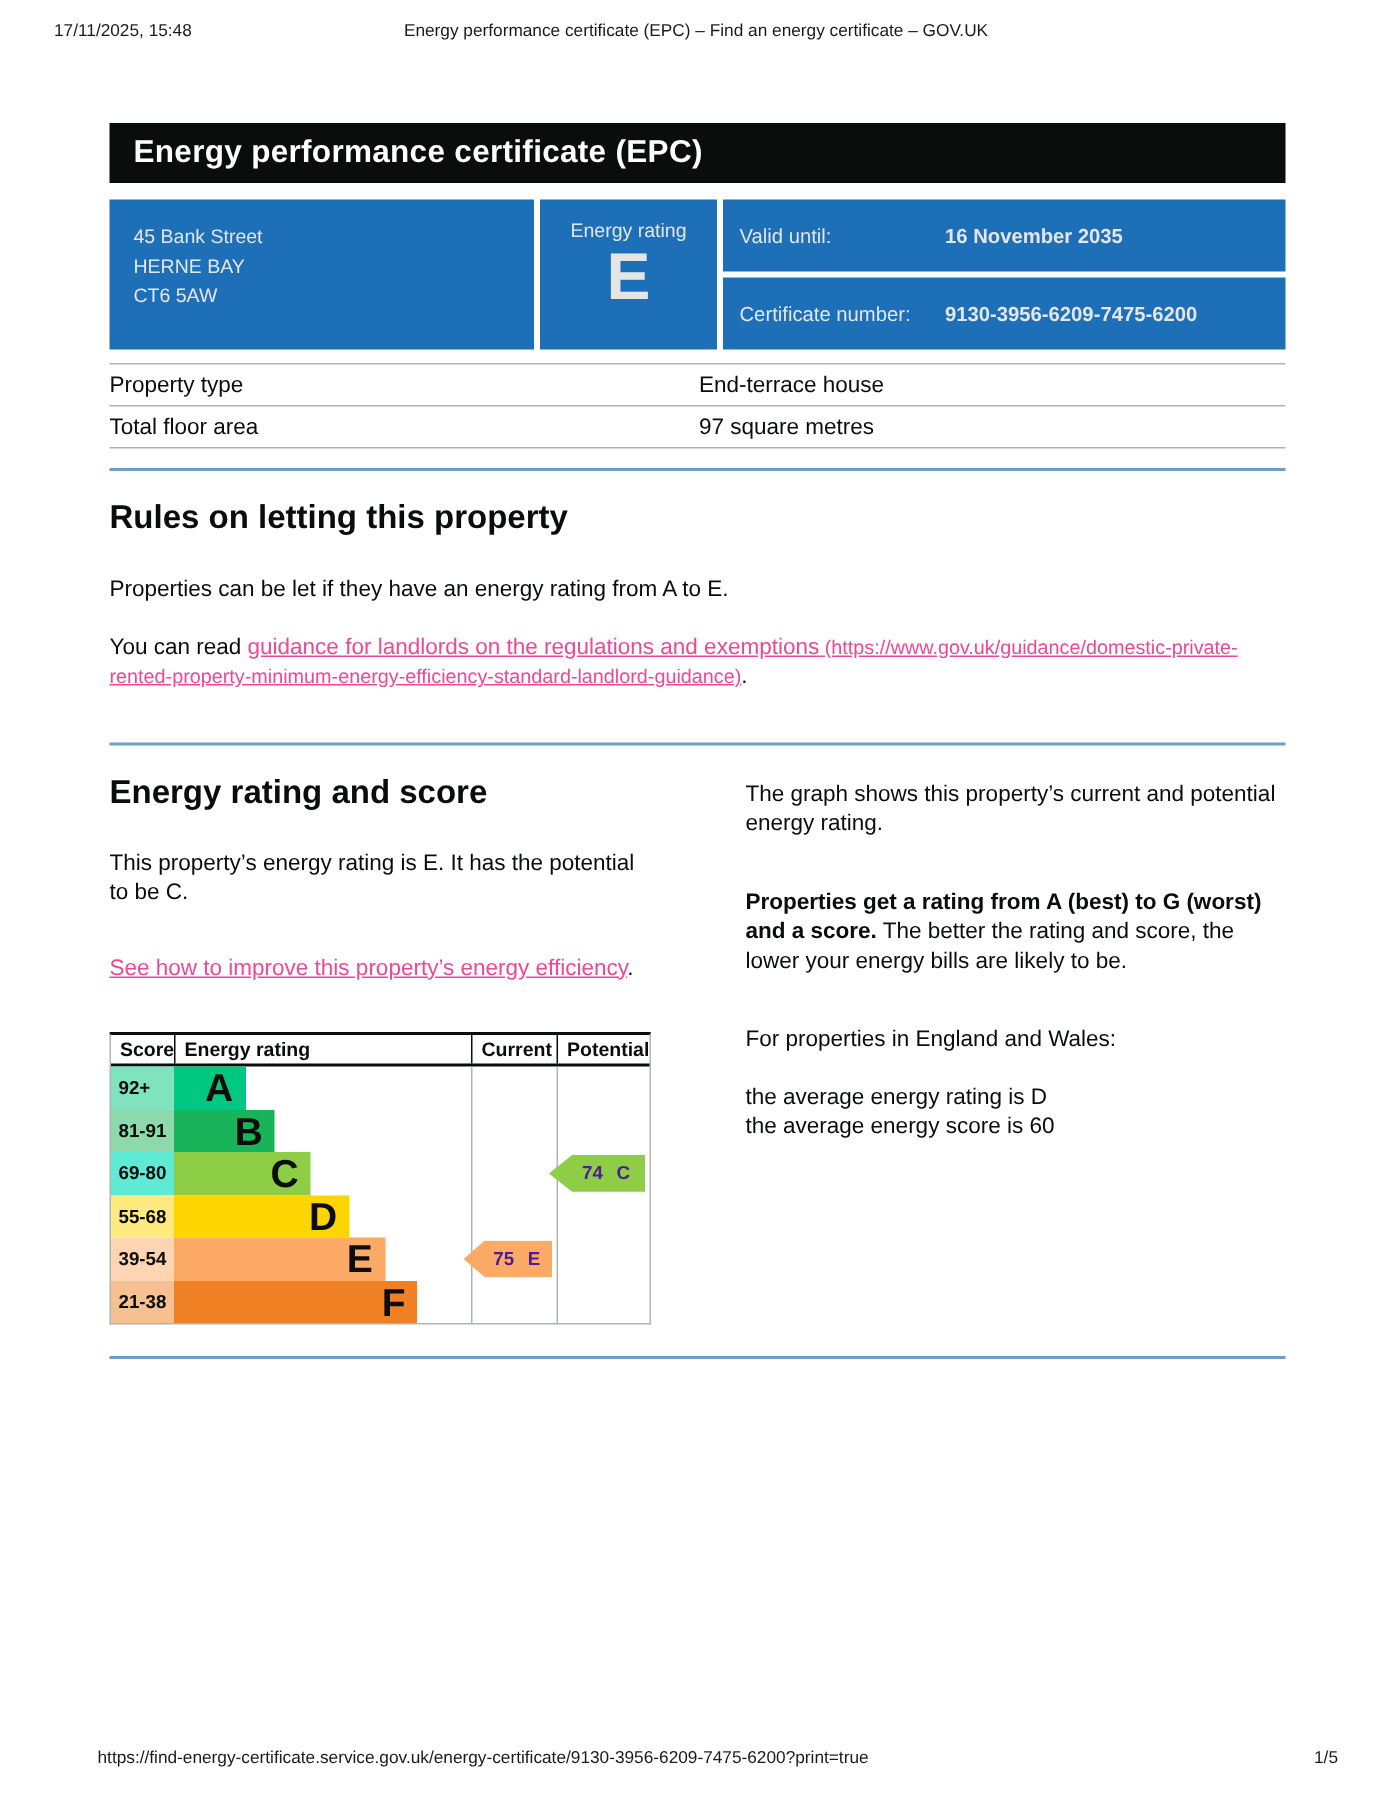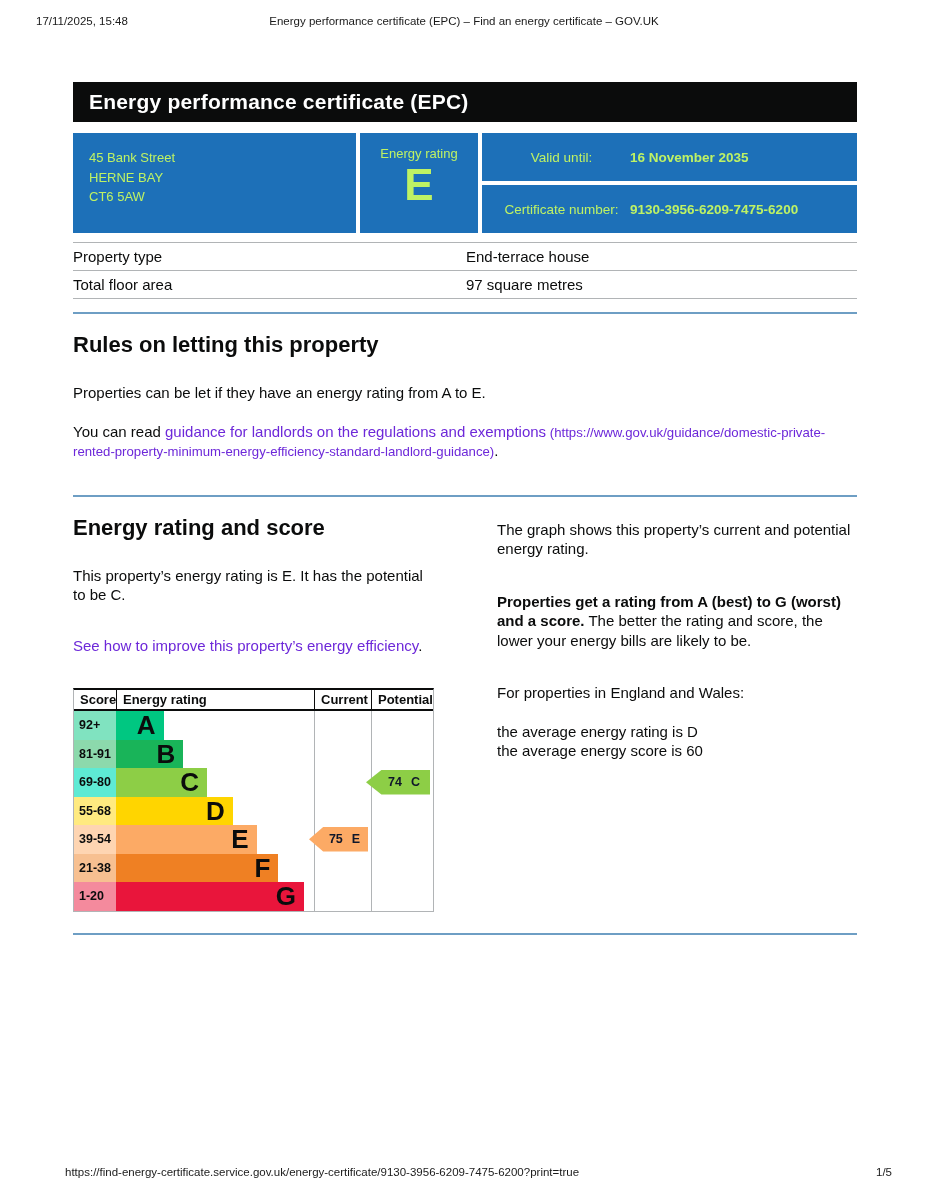--- a/index.html
+++ b/index.html
@@ -19,43 +19,43 @@
   .pf-page { position:absolute; right:0; top:0; }
 
   .content { position:absolute; top:82px; left:73px; width:784px; }
 
   
   .banner { background:#0b0c0c; height:40px; display:flex; align-items:center; padding-left:16px; }
   .banner h1 { color:#fff; font-size:21px; font-weight:700; letter-spacing:0.2px; }
 
   
   .summary { margin-top:11px; display:flex; gap:4px; height:100px; }
-  .summary .cell { background:#1d70b8; color:#bef264; }
+  .summary .cell { background:#1d70b8; color:#e5e5e5; }
   .sum-address { width:283px; padding:15px 16px; font-size:13px; line-height:1.5; }
   .sum-rating { width:118px; display:flex; flex-direction:column; align-items:center; padding-top:13px; }
   .sum-rating .lbl { font-size:13px; }
   .sum-rating .big { font-size:44px; font-weight:700; line-height:1.1; }
   .sum-validity { flex:1; display:flex; flex-direction:column; gap:4px; }
-  .sum-validity .vrow { flex:1; display:flex; align-items:center; padding-left:11px;text-align:center; }
+  .sum-validity .vrow { flex:1; display:flex; align-items:center; padding-left:11px; }
   .vrow .vlbl { width:137px; font-size:13.5px; }
   .vrow .vval { font-size:13.5px; font-weight:700; }
 
   
   .facts { margin-top:9px; border-top:1px solid #b1b4b6; }
   .facts .frow { display:flex; align-items:center; height:28px; border-bottom:1px solid #b1b4b6; font-size:15px; }
   .facts .flabel { width:393px; }
 
   .rule { height:2px; background:#6e9ec4; border:0; }
   .rule-1 { margin-top:13px; }
   .rule-2 { margin-top:34px; }
   .rule-3 { margin-top:21px; }
 
   h2 { font-size:22px; font-weight:700; margin-top:18px; }
   .body-text { font-size:15px; line-height:1.3; }
-  a, .link { color:#6d28d9; cursor:pointer; }
+  a, .link { color:#ec4899; text-decoration:underline; cursor:pointer; }
   .link-href { font-size:13.2px; }
 
   .letting-p1 { margin-top:25px; }
   .letting-p2 { margin-top:19px; width:760px; }
 
   
   .two-col { display:flex; margin-top:0; }
   .col-left { width:364px; }
   .col-right { width:360px; margin-left:60px; padding-top:23px; }
   .col-left .intro { margin-top:25px; }
@@ -78,21 +78,21 @@
   .epc-row { display:flex; height:28.5px; }
   .epc-score { width:42px; display:flex; align-items:center; padding-left:5px; font-size:12.5px; font-weight:700; }
   .epc-bandcell { width:198px; }
   .epc-band { height:100%; display:flex; align-items:center; justify-content:flex-end; padding-right:8px; font-size:26px; font-weight:700; line-height:1; }
   .epc-current, .epc-potential { position:relative; border-left:1px solid #b1b4b6; }
   .epc-current { width:57px; }
   .epc-potential { width:62px; }
   .epc-arrow { position:absolute; top:2px; bottom:2px; left:-6px; right:3px;
     clip-path:polygon(0 50%, 24% 0, 100% 0, 100% 100%, 24% 100%);
     display:flex; align-items:center; justify-content:center; padding-left:12px;
-    font-size:12.5px; font-weight:700; color:#0f172a; }
+    font-size:12.5px; font-weight:700; color:#4c1d95; }
   .epc-arrow .sp { width:9px; display:inline-block; }
 </style>
 </head>
 <body>
 
 <div class="print-bar print-header">
   <span class="ph-date">17/11/2025, 15:48</span>
   <span class="ph-title">Energy performance certificate (EPC) – Find an energy certificate – GOV.UK</span>
 </div>
 
@@ -213,28 +213,20 @@
           <div class="epc-potential"></div>
         </div>
         <div class="epc-row">
           <div class="epc-score" style="background: rgb(247, 192, 145);">21-38</div>
           <div class="epc-bandcell">
               <div class="epc-band" style="background: rgb(239, 128, 35); width: 82%;">F</div>
             </div>
           <div class="epc-current"></div>
           <div class="epc-potential"></div>
         </div>
-        <div class="epc-row">
-          <div class="epc-score" style="background: rgb(244, 138, 157);">1-20</div>
-          <div class="epc-bandcell">
-              <div class="epc-band" style="background: rgb(233, 21, 59); width: 95%;">G</div>
-            </div>
-          <div class="epc-current"></div>
-          <div class="epc-potential"></div>
-        </div>
       </div>
     </div>
 
     <div class="col-right">
       <p class="body-text p">The graph shows this property’s current and potential energy rating.</p>
       <p class="body-text p explain"><b>Properties get a rating from A (best) to G (worst) and a score.</b><span> The better the rating and score, the lower your energy bills are likely to be.</span></p>
       <p class="body-text p">For properties in England and Wales:</p>
       <p class="body-text avg">
         <span>the average energy rating is D</span><br>
         <span>the average energy score is 60</span>

